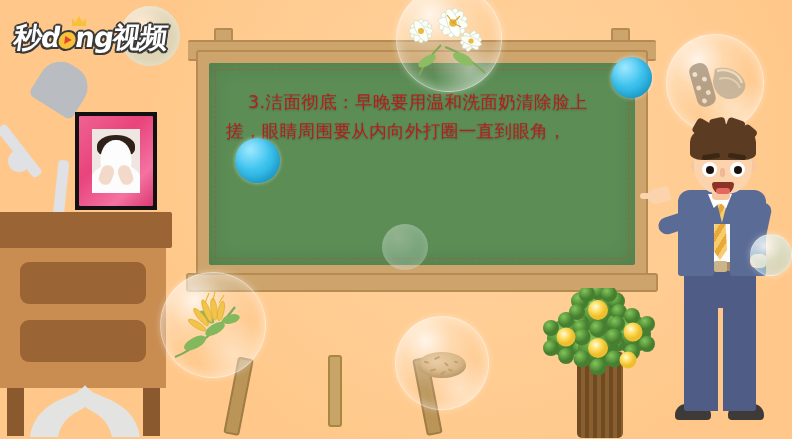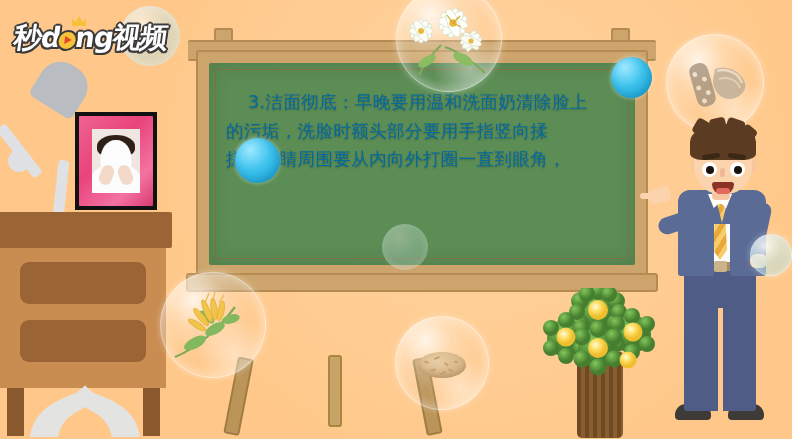--- a/index.html
+++ b/index.html
@@ -91,21 +91,21 @@
     border:1.5px dashed #b0552a;border-radius:2px;opacity:.75;}
   .bb-rail-bot{position:absolute;left:-10px;top:245px;width:472px;height:19px;background:#cda56c;
     border:2px solid #b58b51;box-sizing:border-box;border-radius:3px;}
   .leg{position:absolute;background:#bb9458;border:2px solid #a07c45;box-sizing:border-box;border-radius:3px;}
   .leg.lft{left:238px;top:358px;width:16px;height:78px;transform:rotate(11deg);transform-origin:top center;}
   .leg.rgt{left:412px;top:358px;width:16px;height:78px;transform:rotate(-11deg);transform-origin:top center;}
   .leg.mid{left:328px;top:355px;width:14px;height:72px;background:#c9a468;border-color:#a8873f;}
 
   
   .bb-text{position:absolute;left:226px;top:88px;width:392px;z-index:30;
-    color:#0369a1;font-size:17.5px;line-height:28.6px;letter-spacing:.4px;
+    color:#b91c1c;font-size:17.5px;line-height:28.6px;letter-spacing:.4px;
     font-family:"DejaVu Sans","Liberation Sans",sans-serif;
     text-shadow:0 1px 2px rgba(0,0,0,.25);}
   .bb-text p{margin:0;white-space:nowrap;}
   .bb-text p.l1{text-indent:22px;}
   .bb-text p.l5{}
 
   
   .bub{position:absolute;border-radius:50%;
     background:
       radial-gradient(circle at 32% 26%, rgba(255,255,255,.80) 0%, rgba(255,255,255,.26) 28%, rgba(255,255,255,.06) 52%, rgba(255,255,255,0) 62%),
@@ -245,21 +245,20 @@
     <div class="bb-frame">
       <div class="bb-board">
         <div class="bb-dash"></div>
       </div>
     </div>
     <div class="bb-rail-bot"></div>
   </div>
 
   <div class="bb-text">
     <p class="l1">3.洁面彻底：早晚要用温和洗面奶清除脸上</p>
-    <p class="l2">的污垢，洗脸时额头部分要用手指竖向揉</p>
     <p class="l3">搓，眼睛周围要从内向外打圈一直到眼角，</p>
   </div>
 
   <div class="bub-pale p2"></div>
   <div class="bub-blue b1"></div>
   <div class="bub-blue b2"></div>
 
   <div class="bub bub-lily">
     <svg width="104" height="104" viewBox="0 0 104 104">
       <g stroke="#7fa95c" stroke-width="2" fill="none">

